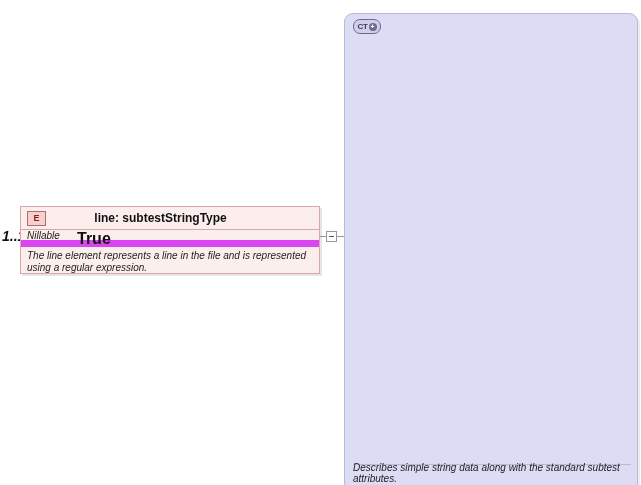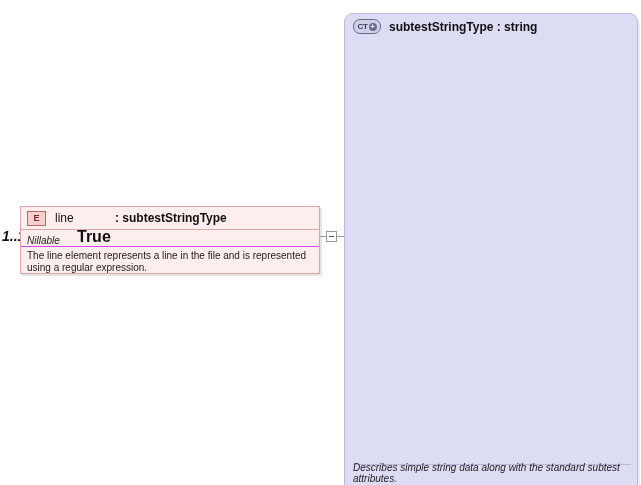--- a/index.html
+++ b/index.html
@@ -33,42 +33,43 @@
     width:19px;height:15px;
     background:#f7cfcf;
     border:1px solid #b06b6b;
     color:#8a2020;
     font-size:9px;font-weight:bold;
     display:flex;align-items:center;justify-content:center;
     box-sizing:border-box;
     flex:none;
   }
   #element-name{
-    font-size:12px;font-weight:normal;color:#111;
+    font-size:12px;font-weight:bold;color:#111;
     margin-left:9px;
     min-width:60px;
+    text-align:right;
   }
   #element-type{
     font-size:12px;font-weight:bold;color:#111;
   }
   #element-props{
     height:17px;
-    display:flex;align-items:flex-end;
+    display:flex;align-items:flex-start;
     padding-left:6px;
-    border-bottom:1px solid #d946ef;
+    border-bottom:7px solid #d946ef;
     box-sizing:border-box;
   }
   .prop-label{
     font-style:italic;font-size:10px;color:#222;
     width:50px;flex:none;
   }
   .prop-value{font-size:16px;font-weight:bold;color:#111;}
   #element-doc{
     padding:3px 6px 0 6px;
-    font-size:10px;line-height:12px;color:#222;
+    font-style:italic;font-size:10px;line-height:12px;color:#222;
   }
   #occurs-label{
     left:2px;top:228px;
     font-style:italic;font-weight:bold;font-size:14px;color:#111;
   }
 
   
   #connector-line-left{left:320px;top:236px;width:8px;height:1px;background:#999;}
   #connector-box{
     left:326px;top:231px;width:11px;height:11px;
@@ -142,19 +143,18 @@
 </div>
 <div class="abs" id="connector-line-right"></div>
 
 <div class="abs" id="ct-panel">
 
   <div id="ct-header">
     <span class="ct-icon">
       <span class="lbl">CT</span>
       <span class="plus">+</span>
     </span>
-    <span id="ct-title">subtestStringType : string</span>
   </div>
 
   <div id="ct-footer-sep"></div>
   <div id="ct-footer">Describes simple string data along with the standard subtest attributes.</div>
 
 </div>
 
 </body></html>

